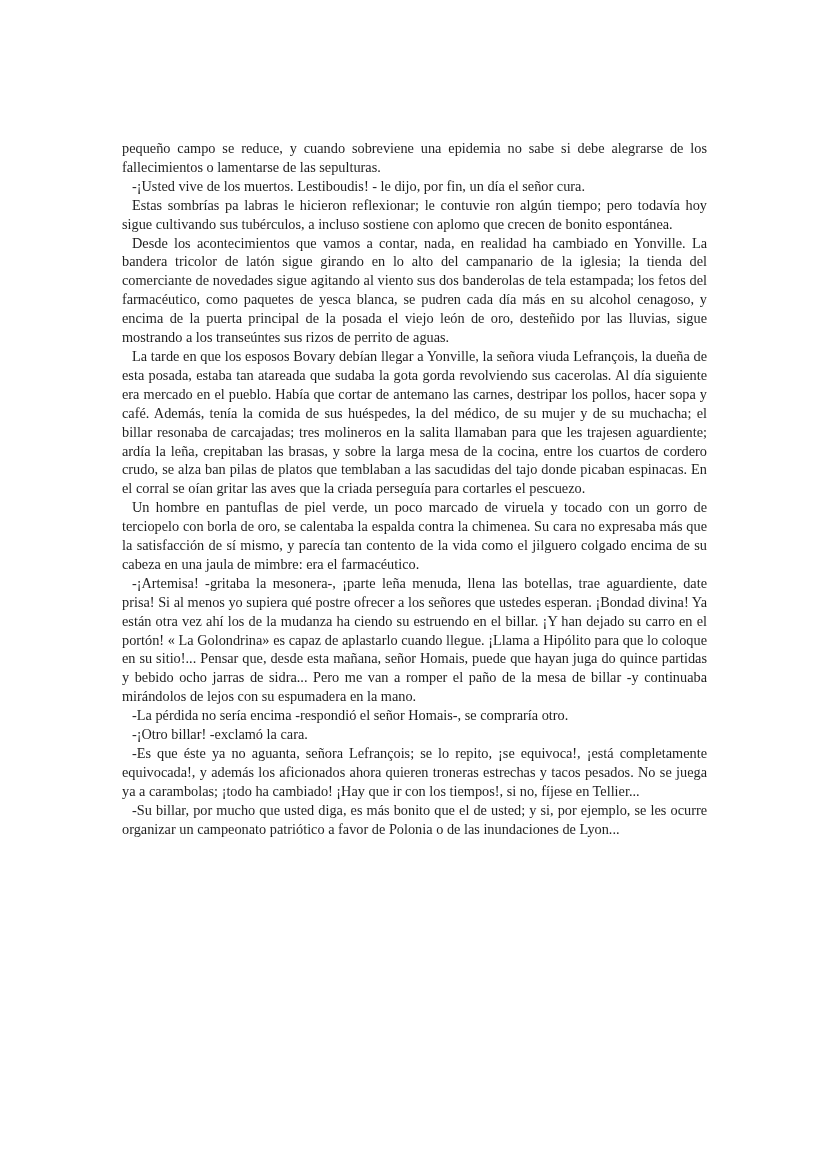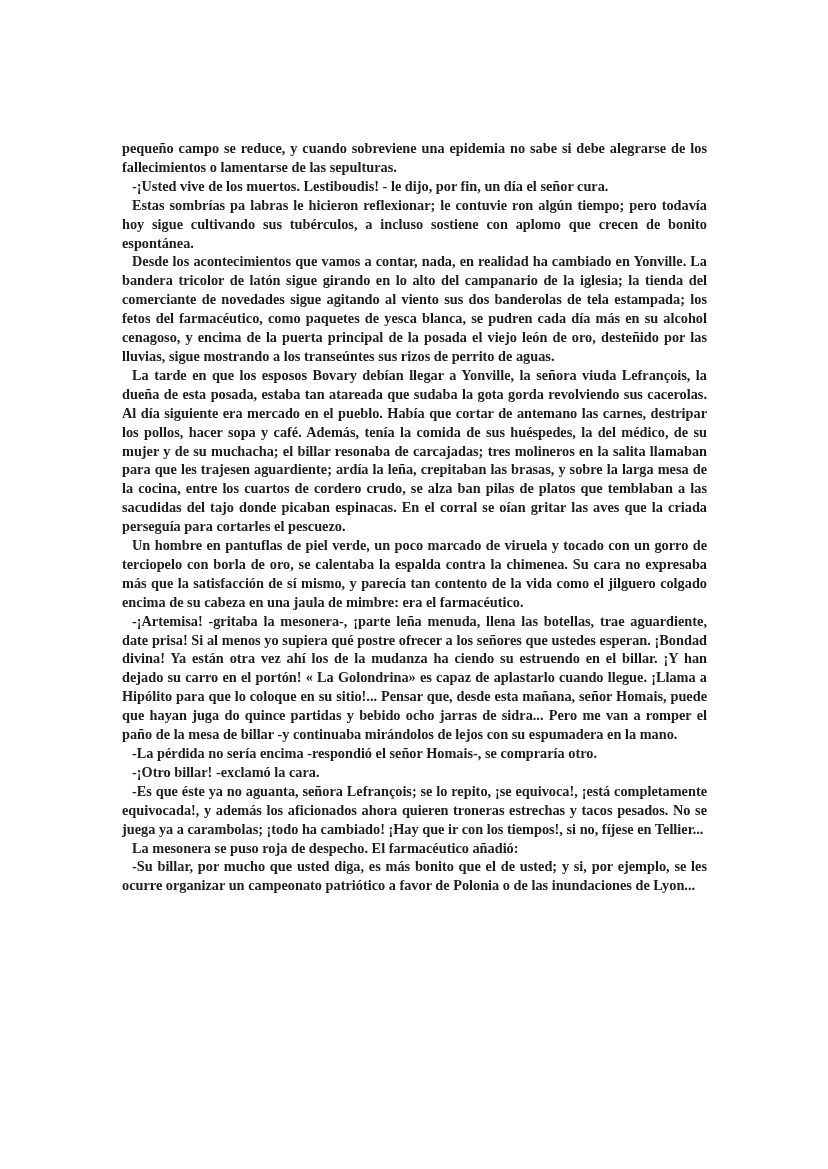--- a/index.html
+++ b/index.html
@@ -8,21 +8,20 @@
     width: 828px;
     height: 1169px;
     background: #ffffff;
     overflow: hidden;
   }
   .page {
     position: relative;
     width: 828px;
     height: 1169px;
     background: #ffffff;
-    font-weight: bold;
   }
   .text-block {
     position: absolute;
     left: 122px;
     top: 139px;
     width: 585px;
     font-family: "Liberation Serif", "DejaVu Serif", serif;
     font-size: 14.3px;
     line-height: 18.9px;
     color: #1e1e1e;
@@ -44,16 +43,15 @@
     <p>pequeño campo se reduce, y cuando sobreviene una epidemia no sabe si debe alegrarse de los fallecimientos o lamentarse de las sepulturas.</p>
     <p class="indent">-¡Usted vive de los muertos. Lestiboudis! - le dijo, por fin, un día el señor cura.</p>
     <p class="indent">Estas sombrías pa labras le hicieron reflexionar; le contuvie ron algún tiempo; pero todavía hoy sigue cultivando sus tubérculos, a incluso sostiene con aplomo que crecen de bonito espontánea.</p>
     <p class="indent">Desde los acontecimientos que vamos a contar, nada, en realidad ha cambiado en Yonville. La bandera tricolor de latón sigue girando en lo alto del campanario de la iglesia; la tienda del comerciante de novedades sigue agitando al viento sus dos banderolas de tela estampada; los fetos del farmacéutico, como paquetes de yesca blanca, se pudren cada día más en su alcohol cenagoso, y encima de la puerta principal de la posada el viejo león de oro, desteñido por las lluvias, sigue mostrando a los transeúntes sus rizos de perrito de aguas.</p>
     <p class="indent">La tarde en que los esposos Bovary debían llegar a Yonville, la señora viuda Lefrançois, la dueña de esta posada, estaba tan atareada que sudaba la gota gorda revolviendo sus cacerolas. Al día siguiente era mercado en el pueblo. Había que cortar de antemano las carnes, destripar los pollos, hacer sopa y café. Además, tenía la comida de sus huéspedes, la del médico, de su mujer y de su muchacha; el billar resonaba de carcajadas; tres molineros en la salita llamaban para que les trajesen aguardiente; ardía la leña, crepitaban las brasas, y sobre la larga mesa de la cocina, entre los cuartos de cordero crudo, se alza ban pilas de platos que temblaban a las sacudidas del tajo donde picaban espinacas. En el corral se oían gritar las aves que la criada perseguía para cortarles el pescuezo.</p>
     <p class="indent">Un hombre en pantuflas de piel verde, un poco marcado de viruela y tocado con un gorro de terciopelo con borla de oro, se calentaba la espalda contra la chimenea. Su cara no expresaba más que la satisfacción de sí mismo, y parecía tan contento de la vida como el jilguero colgado encima de su cabeza en una jaula de mimbre: era el farmacéutico.</p>
     <p class="indent">-¡Artemisa! -gritaba la mesonera-, ¡parte leña menuda, llena las botellas, trae aguardiente, date prisa! Si al menos yo supiera qué postre ofrecer a los señores que ustedes esperan. ¡Bondad divina! Ya están otra vez ahí los de la mudanza ha ciendo su estruendo en el billar. ¡Y han dejado su carro en el portón! « La Golondrina» es capaz de aplastarlo cuando llegue. ¡Llama a Hipólito para que lo coloque en su sitio!... Pensar que, desde esta mañana, señor Homais, puede que hayan juga do quince partidas y bebido ocho jarras de sidra... Pero me van a romper el paño de la mesa de billar -y continuaba mirándolos de lejos con su espumadera en la mano.</p>
     <p class="indent">-La pérdida no sería encima -respondió el señor Homais-, se compraría otro.</p>
     <p class="indent">-¡Otro billar! -exclamó la cara.</p>
     <p class="indent">-Es que éste ya no aguanta, señora Lefrançois; se lo repito, ¡se equivoca!, ¡está completamente equivocada!, y además los aficionados ahora quieren troneras estrechas y tacos pesados. No se juega ya a carambolas; ¡todo ha cambiado! ¡Hay que ir con los tiempos!, si no, fíjese en Tellier...</p>
-    <p class="indent">La mesonera se puso roja de despecho. El farmacéutico añadió:</p>
     <p class="indent">-Su billar, por mucho que usted diga, es más bonito que el de usted; y si, por ejemplo, se les ocurre organizar un campeonato patriótico a favor de Polonia o de las inundaciones de Lyon...</p>
   </div>
 </div>
 
 </body></html>

